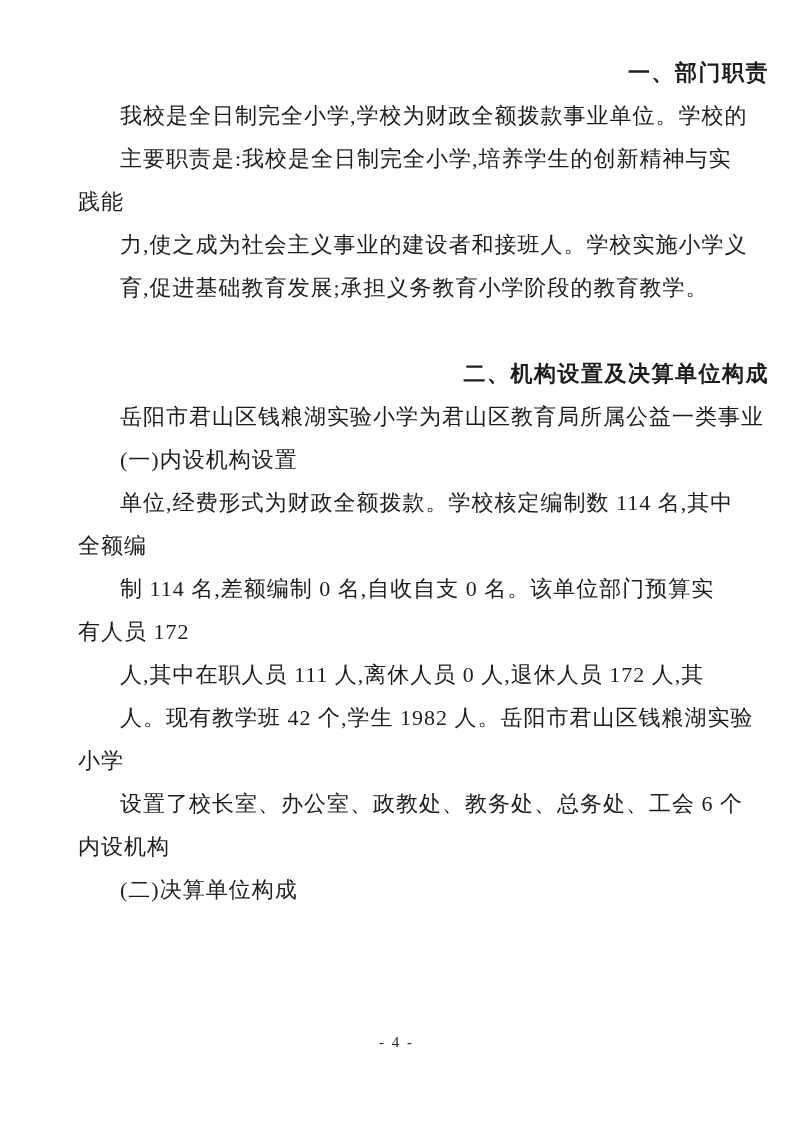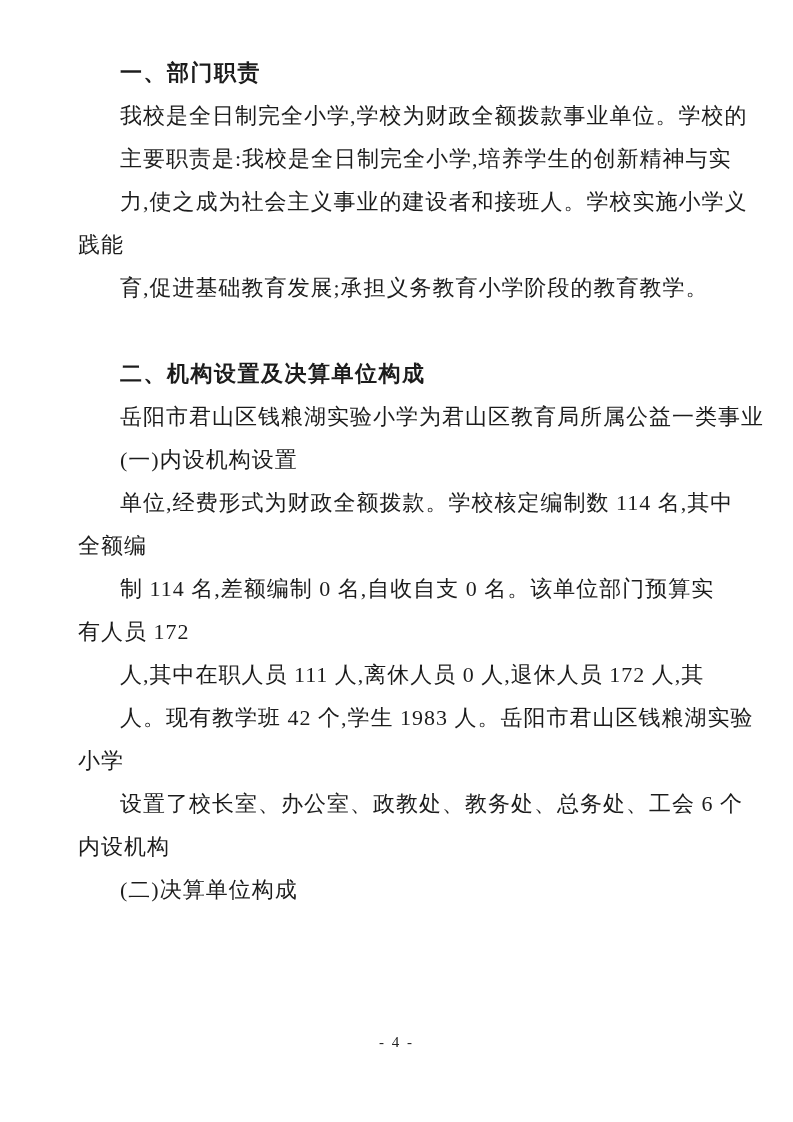--- a/index.html
+++ b/index.html
@@ -29,20 +29,21 @@
     white-space: nowrap;
     font-family: "Liberation Serif", serif;
   }
   .indent {
     padding-left: 42px;
   }
   .heading {
     font-weight: bold;
     font-family: "Liberation Sans", sans-serif;
     letter-spacing: 1.5px;
+    text-align: right;
   }
   .spacer {
     height: 43px;
   }
   .footer {
     position: absolute;
     top: 1032px;
     left: 0;
     right: 0;
     text-align: center;
@@ -53,32 +54,32 @@
     font-family: "Liberation Serif", serif;
   }
 </style>
 </head>
 <body>
 
 <div class="doc-content">
   <div class="line indent heading">一、部门职责</div>
   <div class="line indent">我校是全日制完全小学,学校为财政全额拨款事业单位。学校的</div>
   <div class="line indent">主要职责是:我校是全日制完全小学,培养学生的创新精神与实</div>
+  <div class="line">践能</div>
   <div class="line indent">力,使之成为社会主义事业的建设者和接班人。学校实施小学义</div>
-  <div class="line">践能</div>
   <div class="line indent">育,促进基础教育发展;承担义务教育小学阶段的教育教学。</div>
   <div class="spacer"></div>
   <div class="line indent heading">二、机构设置及决算单位构成</div>
   <div class="line indent">岳阳市君山区钱粮湖实验小学为君山区教育局所属公益一类事业</div>
   <div class="line indent">(一)内设机构设置</div>
   <div class="line indent">单位,经费形式为财政全额拨款。学校核定编制数 114 名,其中</div>
   <div class="line">全额编</div>
   <div class="line indent">制 114 名,差额编制 0 名,自收自支 0 名。该单位部门预算实</div>
   <div class="line">有人员 172</div>
   <div class="line indent">人,其中在职人员 111 人,离休人员 0 人,退休人员 172 人,其</div>
-  <div class="line indent">人。现有教学班 42 个,学生 1983 人。岳阳市君山区钱粮湖实验</div>
+  <div class="line indent">人。现有教学班 42 个,学生 1982 人。岳阳市君山区钱粮湖实验</div>
   <div class="line">小学</div>
   <div class="line indent">设置了校长室、办公室、政教处、教务处、总务处、工会 6 个</div>
   <div class="line">内设机构</div>
   <div class="line indent">(二)决算单位构成</div>
 </div>
 
 <div class="footer">- 4 -</div>
 
 </body></html>

